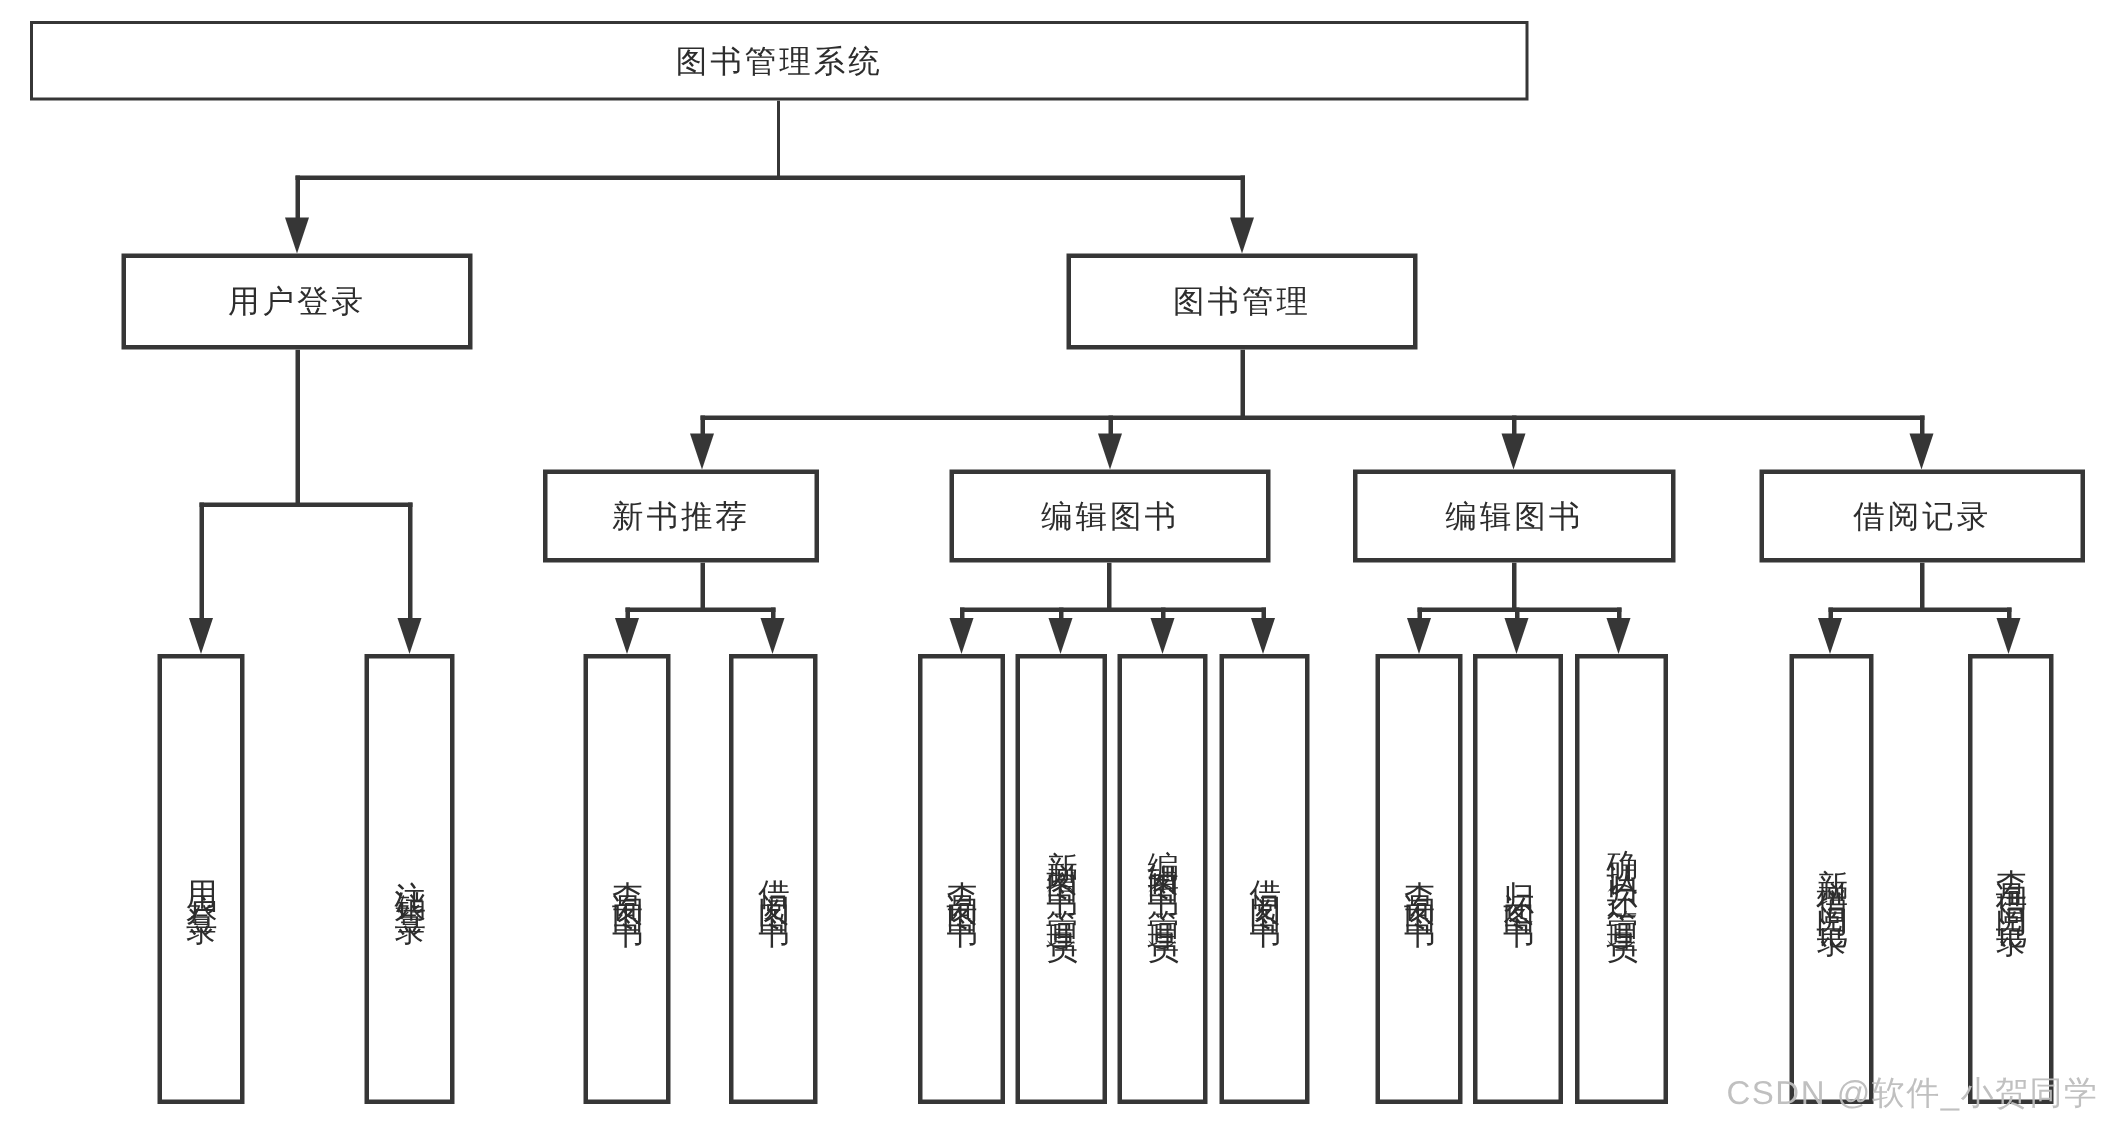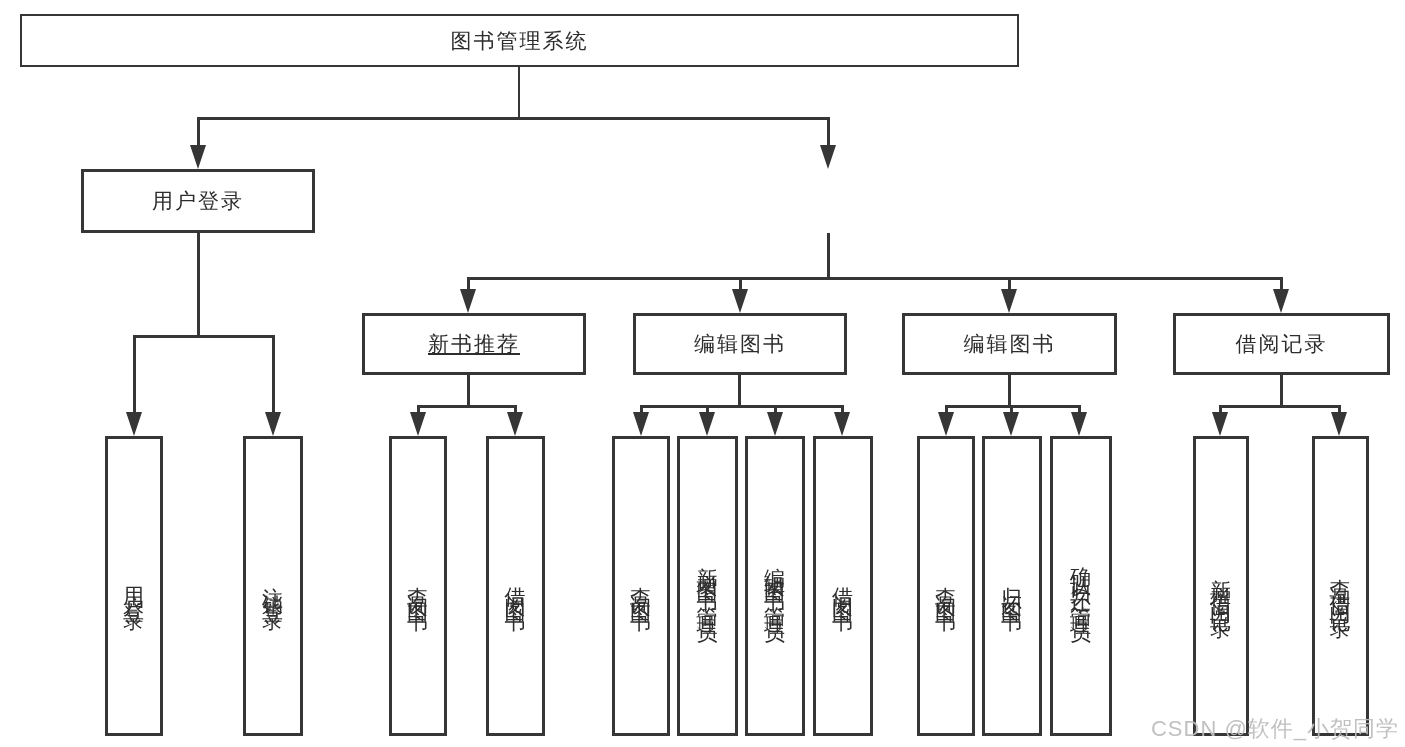--- a/index.html
+++ b/index.html
@@ -41,22 +41,23 @@
   }
 </style>
 </head>
 <body>
 
 <div class="stage">
 
   <div class="node root" style="left:20px;top:14px;width:999px;height:53px;">图书管理系统</div>
 
   <div class="node" style="left:81px;top:169px;width:234px;height:64px;">用户登录</div>
+  <div class="node" style="left:711px;top:169px;width:234px;height:64px;">图书管理</div>
 
-  <div class="node" style="left:362px;top:313px;width:224px;height:62px;text-decoration:underline;">新书推荐</div>
+  <div class="node" style="left:362px;top:313px;width:184px;height:62px;">新书推荐</div>
   <div class="node" style="left:633px;top:313px;width:214px;height:62px;">编辑图书</div>
   <div class="node" style="left:902px;top:313px;width:215px;height:62px;">编辑图书</div>
   <div class="node" style="left:1173px;top:313px;width:217px;height:62px;">借阅记录</div>
 
   <div class="leaf" style="left:105px;top:436px;width:58px;height:300px;">
     <span>用户登录</span>
     </div>
   <div class="leaf" style="left:243px;top:436px;width:60px;height:300px;">
     <span>注销登录</span>
     </div>

